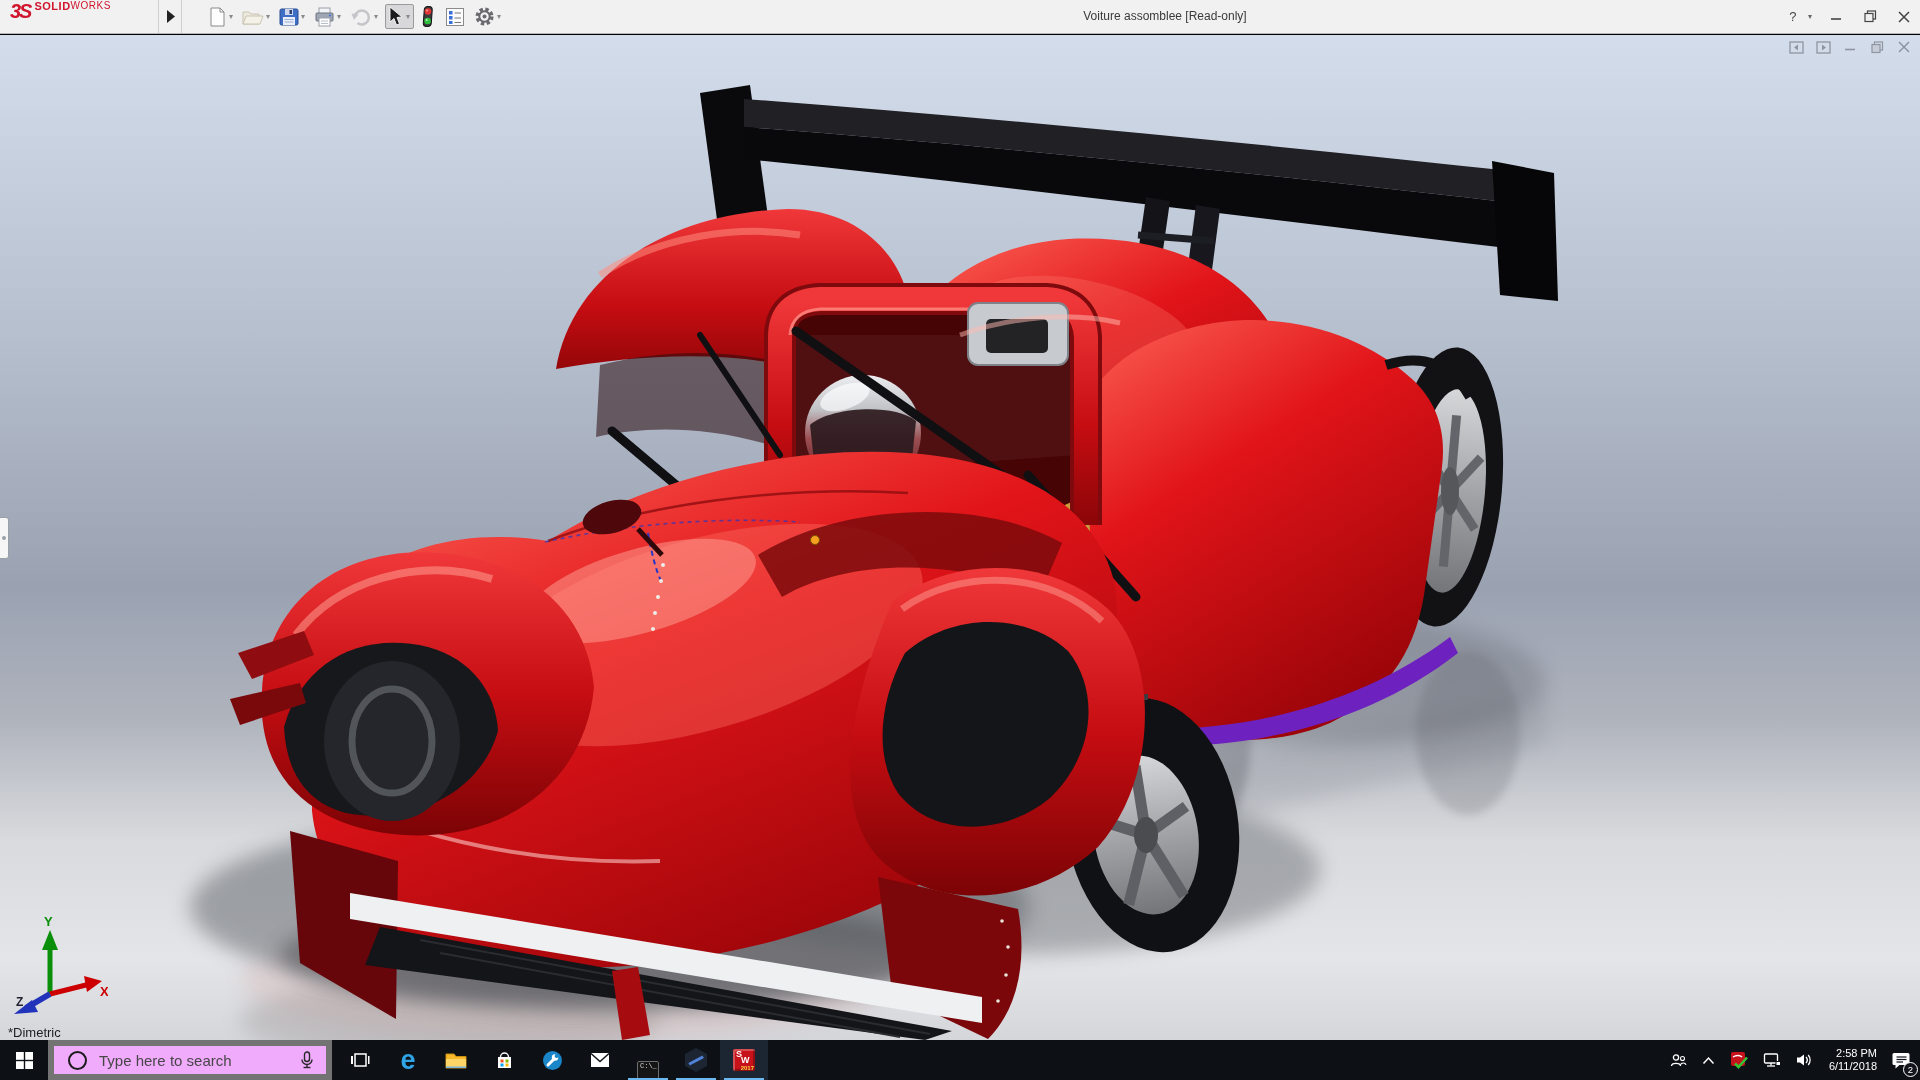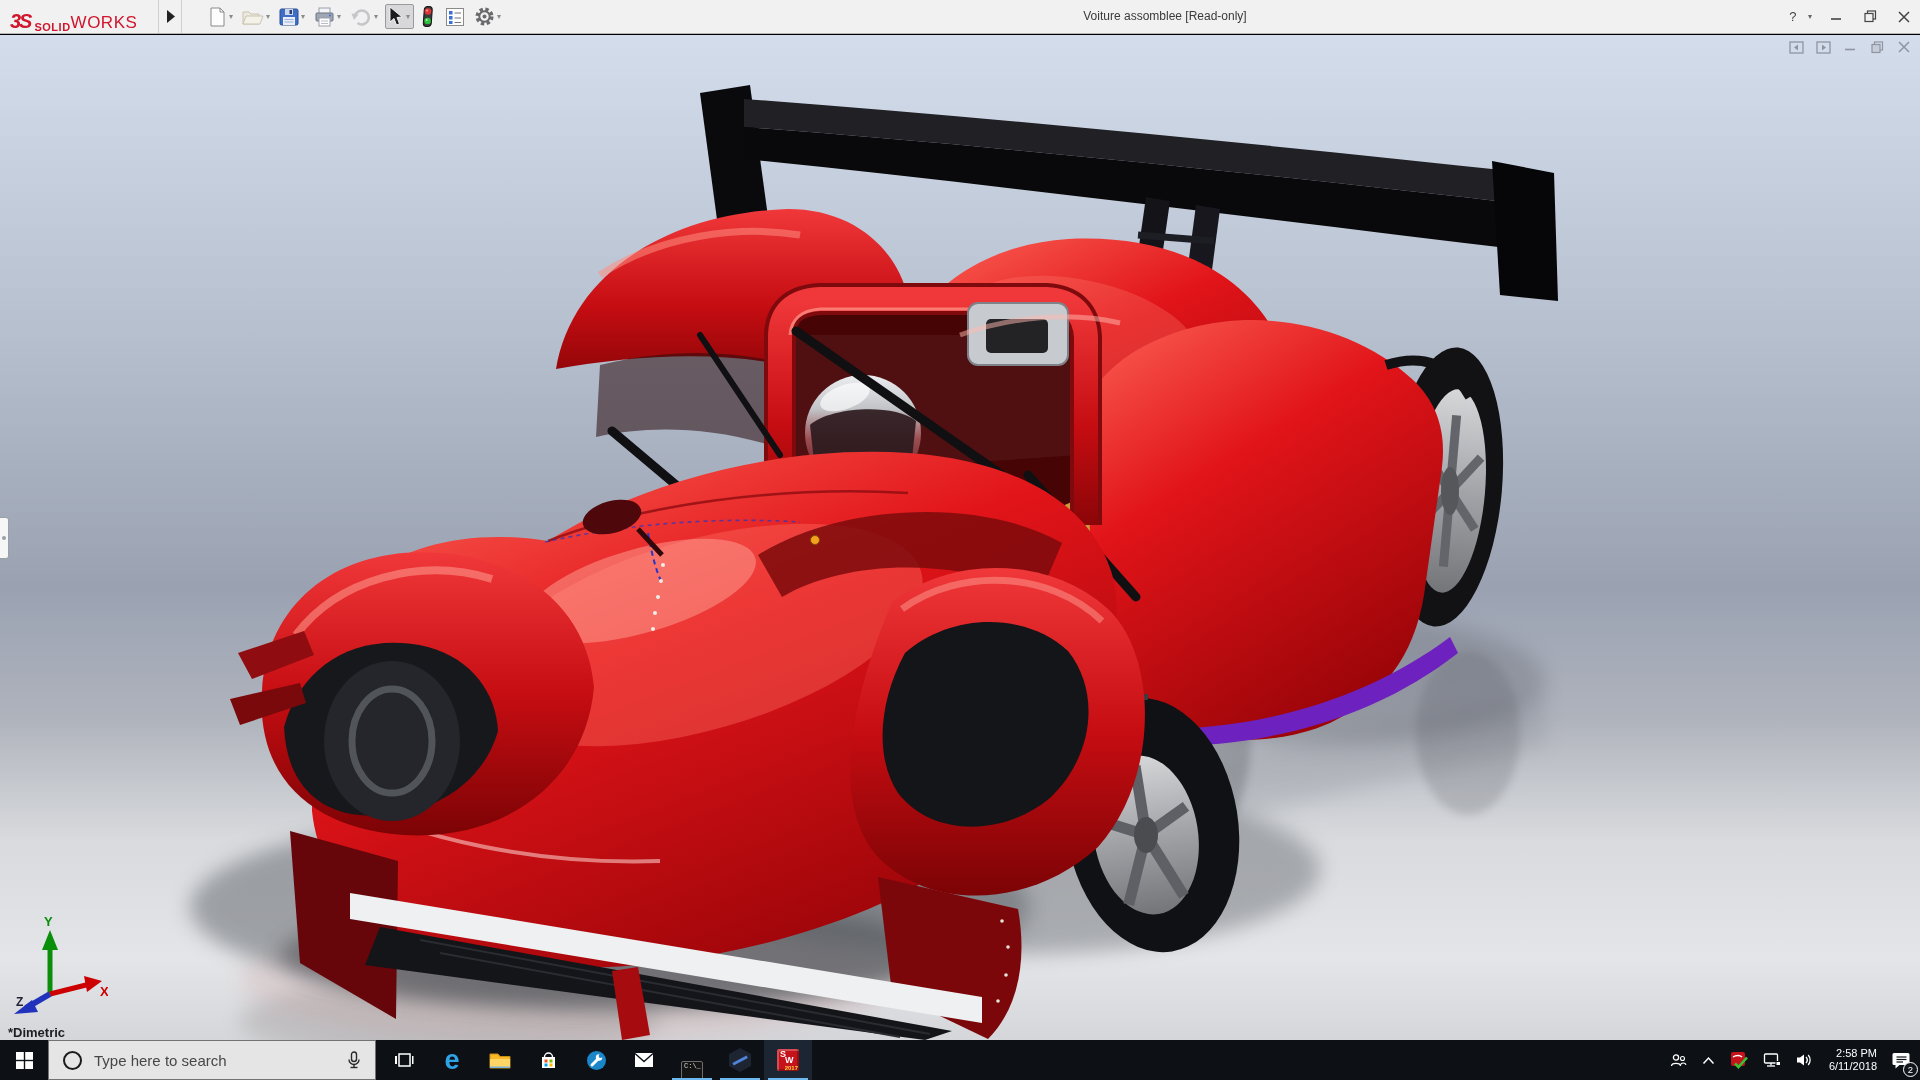--- a/index.html
+++ b/index.html
@@ -3,24 +3,24 @@
 <meta charset="utf-8">
 <style>
   * { margin:0; padding:0; box-sizing:border-box; }
   html,body { width:1920px; height:1080px; overflow:hidden; }
   body { font-family:"Liberation Sans", sans-serif; background:#000; }
   .screen { position:relative; width:1920px; height:1080px; overflow:hidden; }
 
   
   .titlebar { position:absolute; top:0; left:0; width:1920px; height:34px;
     background:#f1f1f2; border-bottom:1px solid #b7b7ba; }
-  .logo { position:absolute; left:10px; top:0; height:33px; display:flex; align-items:flex-end; }
+  .logo { position:absolute; left:10px; top:0; height:33px; display:flex; align-items:flex-start; }
   .logo-mark { font-style:italic; font-weight:bold; font-size:20px; color:#d0152c; letter-spacing:-2px; margin-right:4px; }
   .logo-bold { font-weight:bold; font-size:11px; color:#d0152c; letter-spacing:.5px; }
-  .logo-light { font-weight:normal; font-size:17px; color:#d0152c; letter-spacing:.5px; }
+  .logo-light { font-weight:normal; font-size:10px; color:#d0152c; letter-spacing:.5px; }
   .flyout-btn { position:absolute; left:158px; top:0; width:24px; height:33px;
     border-left:1px solid #cfcfcf; border-right:1px solid #cfcfcf;
     display:flex; align-items:center; justify-content:center; }
   .toolbar { position:absolute; left:206px; top:0; height:33px; display:flex; align-items:center; }
   .tb-item { display:flex; align-items:center; margin-right:5px; padding:2px; }
   .tb-item svg { display:block; }
   .caret { font-size:8px; color:#8a8a8a; margin-left:2px; }
   .tb-select { border:1px solid #9a9a9a; background:#d8d8da; padding:2px 3px; border-radius:2px; }
   .win-title { position:absolute; left:540px; top:0; width:1250px; height:33px;
     line-height:33px; text-align:center; font-size:12px; color:#3a3a3a; }
@@ -31,27 +31,27 @@
   
   .viewport { position:absolute; top:35px; left:0; width:1920px; height:1005px; overflow:hidden; }
   .scene { position:absolute; top:0; left:0; width:1920px; height:1005px; }
   .doc-controls { position:absolute; top:5px; right:8px; display:flex; gap:11px; color:#8f95a0; }
   .doc-controls .ctl { width:16px; height:14px; display:flex; align-items:center; justify-content:center; }
   .panel-tab { position:absolute; left:0; top:482px; width:9px; height:42px; background:#f6f6f6;
     border:1px solid #9aa0a8; border-left:none; border-radius:0 3px 3px 0;
     display:flex; align-items:center; justify-content:center; }
   .panel-tab .dot { width:4px; height:4px; border-radius:50%; background:#9aa0a8; }
   .triad { position:absolute; left:4px; bottom:22px; }
-  .view-label { position:absolute; left:8px; bottom:0px; font-size:13px; font-weight:bold; color:#1d1d1f; }
+  .view-label { position:absolute; left:8px; bottom:0px; font-size:13px; font-weight:normal; color:#1d1d1f; }
 
   
   .taskbar { position:absolute; bottom:0; left:0; width:1920px; height:40px;
     background:#0d1116; display:flex; align-items:center; }
   .start-btn { width:48px; height:40px; display:flex; align-items:center; justify-content:center; }
-  .search-box { width:328px; height:40px; background:#e5e5e5; border:1px solid #737373;
+  .search-box { width:284px; height:40px; background:#f0abfc; border:6px solid #737373;
     display:flex; align-items:center; }
   .cortana-ring { width:19px; height:19px; border:2.2px solid #1b1b1b; border-radius:50%; margin-left:14px; flex:none; }
   .search-input { flex:1; border:none; outline:none; background:transparent; font-size:15px;
     color:#333; margin-left:12px; font-family:"Liberation Sans",sans-serif; }
   .search-input::placeholder { color:#474747; opacity:1; }
   .mic { margin-right:12px; flex:none; }
   .apps { display:flex; height:40px; margin-left:4px; }
   .app { width:48px; height:40px; display:flex; align-items:center; justify-content:center; position:relative; }
   .app.running::after { content:""; position:absolute; left:4px; right:4px; bottom:0; height:2.5px; background:#6cb8f0; }
   .app.active { background:#1c2633; }

